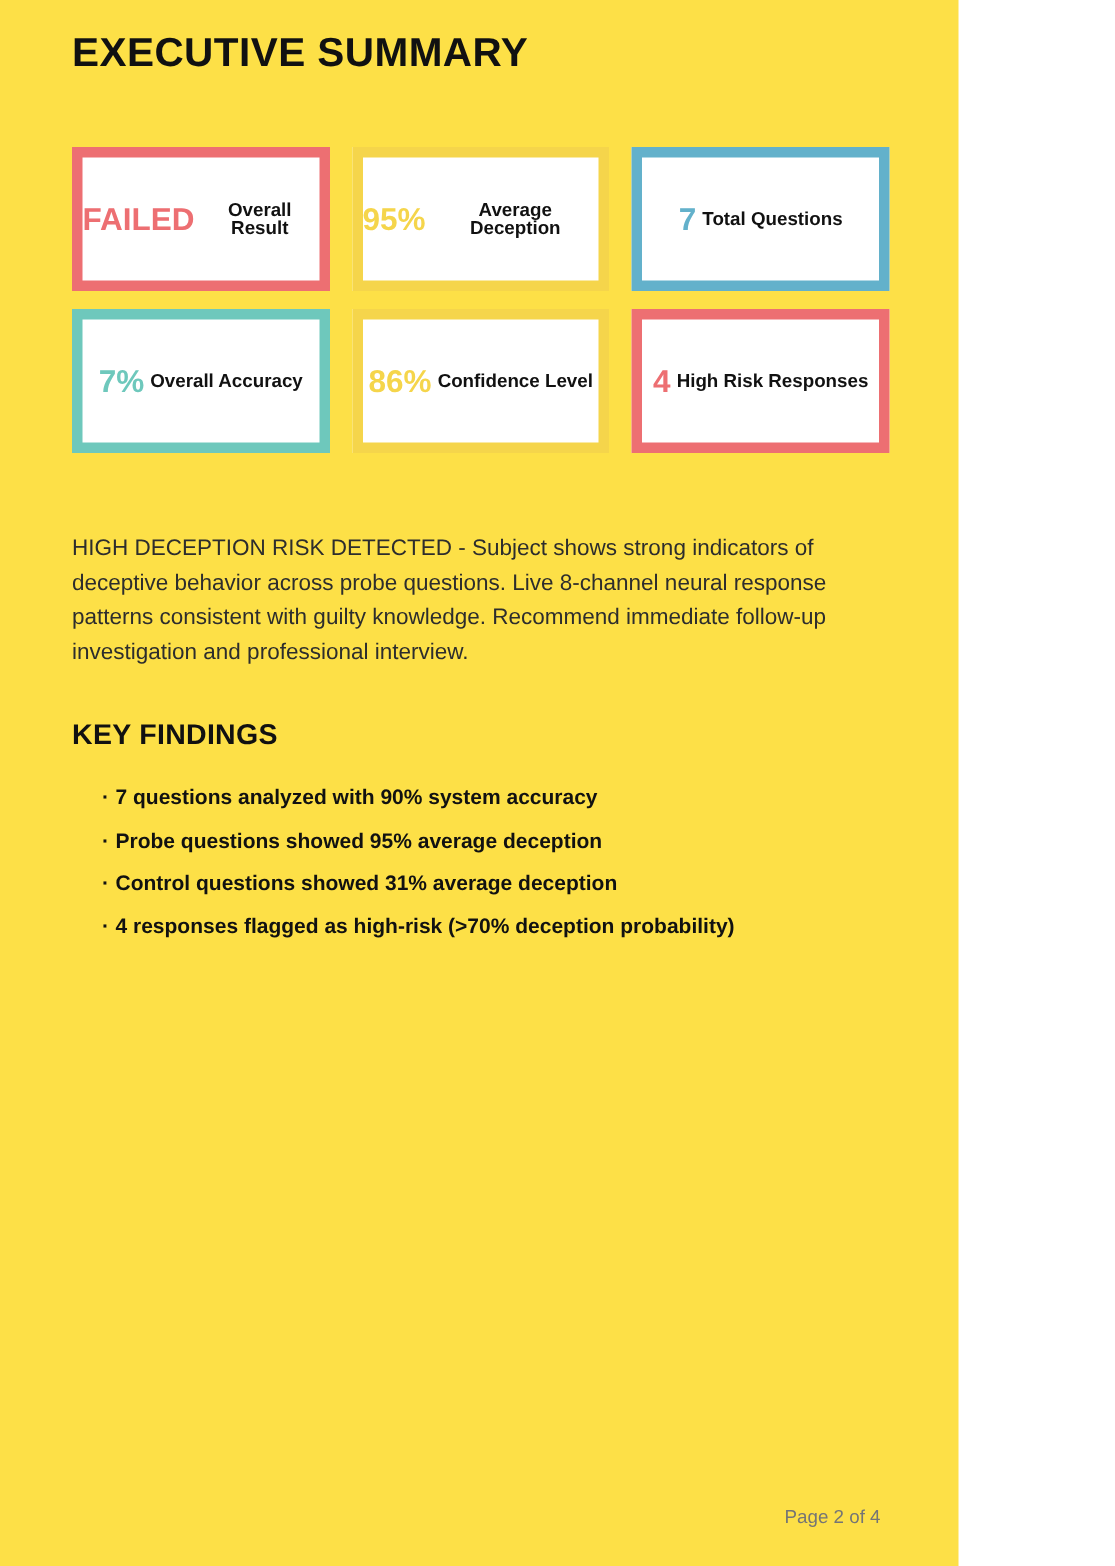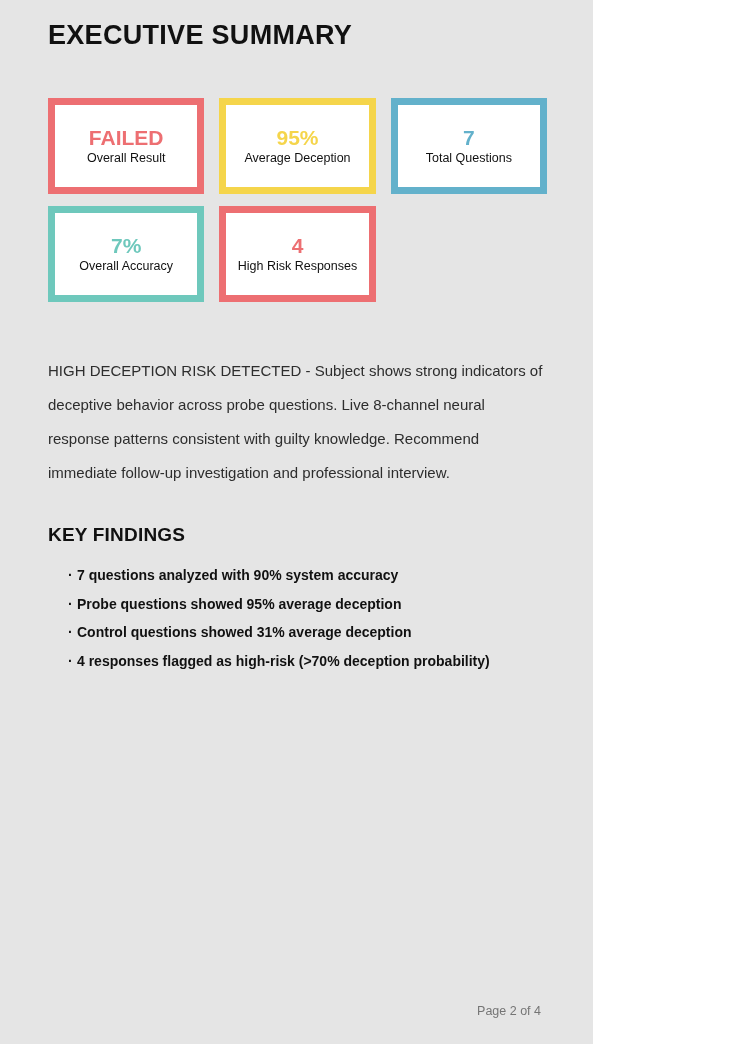--- a/index.html
+++ b/index.html
@@ -3,23 +3,23 @@
 <meta charset="utf-8">
 <style>
   * { box-sizing: border-box; margin: 0; padding: 0; }
   html, body { background: #ffffff; }
   body {
     font-family: "Liberation Sans", sans-serif;
     color: #111111;
   }
   .page {
     position: relative;
-    width: 593px;
+    width: 639px;
     height: 1044px;
-    background: #e5e5e5;
+    background: #fde047;
     overflow: hidden;
   }
   .content {
     padding: 18px 46px 0 48px;
   }
   h1.report-title {
     font-size: 27px;
     font-weight: bold;
     letter-spacing: 0.3px;
     color: #111111;
@@ -31,51 +31,51 @@
     grid-template-columns: repeat(3, 1fr);
     column-gap: 15px;
     row-gap: 12px;
   }
   .card {
     --card-color: #cccccc;
     height: 96px;
     border: 7px solid var(--card-color);
     background: #ffffff;
     display: flex;
-    flex-direction: column;
+    flex-direction: row;
     align-items: center;
     justify-content: center;
     gap: 4px;
     text-align: center;
   }
   .card-value {
     font-size: 21px;
     font-weight: bold;
     color: var(--card-color);
     line-height: 1;
   }
   .card-label {
     font-size: 12.5px;
-    font-weight: normal;
+    font-weight: bold;
     color: #111111;
     line-height: 1;
   }
   .section-assessment { margin-top: 52px; }
   h2.section-heading {
     font-size: 19px;
     font-weight: bold;
     letter-spacing: 0.2px;
     color: #111111;
   }
   .assessment-body {
     margin-top: 14px;
     max-width: 655px;
     font-size: 15px;
     font-weight: normal;
-    line-height: 34px;
+    line-height: 23px;
     color: #2d2d2d;
   }
   .section-findings { margin-top: 34px; }
   ul.findings-list {
     margin-top: 20px;
     list-style: none;
     padding-left: 20px;
   }
   ul.findings-list li {
     font-size: 14px;
@@ -115,20 +115,24 @@
         <div class="card-label">Average Deception</div>
       </div>
       <div class="card" style="--card-color: #63B1CB;">
         <div class="card-value">7</div>
         <div class="card-label">Total Questions</div>
       </div>
       <div class="card" style="--card-color: #6EC8BC;">
         <div class="card-value">7%</div>
         <div class="card-label">Overall Accuracy</div>
       </div>
+      <div class="card" style="--card-color: #F5D54B;">
+        <div class="card-value">86%</div>
+        <div class="card-label">Confidence Level</div>
+      </div>
       <div class="card" style="--card-color: #ED6F72;">
         <div class="card-value">4</div>
         <div class="card-label">High Risk Responses</div>
       </div>
     </div>
 
     <section class="section-assessment">
       <p class="assessment-body">HIGH DECEPTION RISK DETECTED - Subject shows strong indicators of deceptive behavior across probe questions. Live 8-channel neural response patterns consistent with guilty knowledge. Recommend immediate follow-up investigation and professional interview.</p>
     </section>
 

